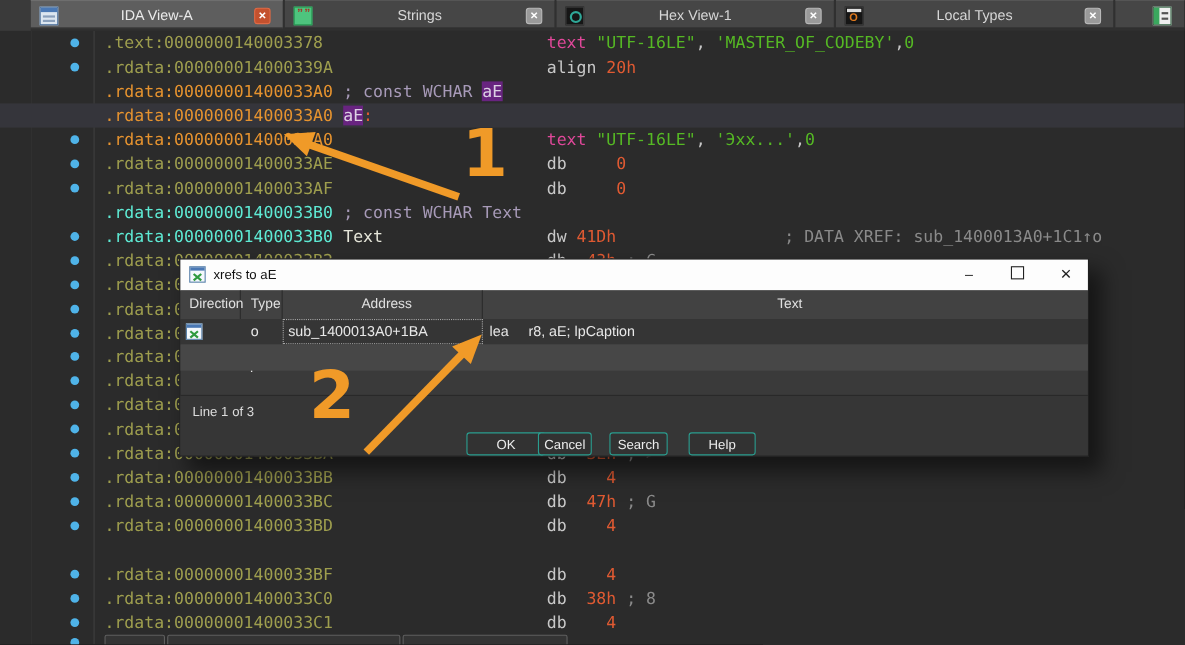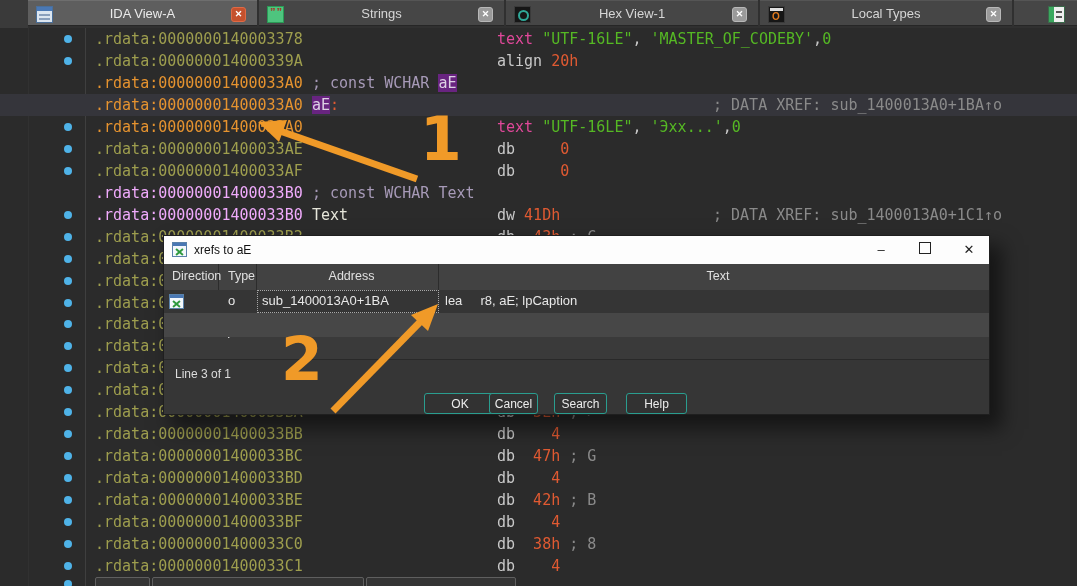--- a/index.html
+++ b/index.html
@@ -36,21 +36,21 @@
   .tab-close.hot{background:#c4512e;border:1px solid #e06a45;}
   
   #disasm{position:absolute;left:0;top:28px;right:0;bottom:0;font-family:"DejaVu Sans Mono",monospace;
           font-size:15px;z-index:1;}
   .vline{position:absolute;top:0;bottom:0;width:1px;background:#3f3f3f;}
   .drow{position:absolute;left:0;width:1077px;height:22px;line-height:22px;white-space:pre;}
   .drow.hl{background:#35353b;}
   .dot{position:absolute;left:64px;top:7px;width:8px;height:8px;border-radius:50%;background:#4fb3e8;}
   .col{position:absolute;top:0;white-space:pre;}
   .c-addr{left:95px;} .c-lbl{left:312px;} .c-code{left:497px;} .c-com{left:713px;}
-  .addr-olive{color:#9e9e4e;} .addr-orange{color:#e6932f;} .addr-gray{color:#f0abfc;}
+  .addr-olive{color:#9e9e4e;} .addr-orange{color:#e6932f;} .addr-gray{color:#5eead4;}
   .tk-kw{color:#e0489a;} .tk-str{color:#55b824;} .tk-mn{color:#c8c8c8;} .tk-val{color:#e05a32;}
   .tk-com{color:#8a8a8a;} .tk-decl{color:#a79ab8;} .tk-pln{color:#c8c8c8;} .tk-lbl{color:#e6e6da;}
   .tk-hl{background:#682480;color:#ddd0e4;}
   .bstrip-box{position:absolute;border:1px solid #5f5f5f;border-radius:2px;height:14px;background:#343434;}
   
   #xref-dialog{position:absolute;left:163px;top:235px;width:827px;height:180px;z-index:20;
                background:#3a3a3a;border:1px solid #1f1f1f;box-sizing:border-box;
                box-shadow:10px 12px 18px 2px rgba(0,0,0,0.5);font-size:13px;color:#e2e2e2;}
   #dlg-titlebar{position:absolute;left:0;top:0;right:0;height:28px;background:#fdfdfd;}
   #dlg-title{position:absolute;left:30px;top:7px;font-size:12px;color:#111;}
@@ -128,42 +128,41 @@
           <i class="g"></i>
           <i class="l1"></i>
           <i class="l2"></i>
         </span>
       </div>
     </div>
 
   <div id="disasm">
     <div class="vline" style="left:28px;background:#313131;"></div>
     <div class="vline" style="left:85px;"></div>
-  <div class="drow" style="top: 0px;"><i class="dot"></i><span class="col c-addr addr-olive">.rdata:0000000140003378</span><span class="col c-code"><span class="tk-kw">text</span><span class="tk-pln"> </span><span class="tk-str">"UTF-16LE"</span><span class="tk-pln">, </span><span class="tk-str">'MASTER_OF_CODEBY'</span><span class="tk-pln">,</span><span class="tk-str">0</span></span></div>
+  <div class="drow" style="top: 0px;"><i class="dot"></i><span class="col c-addr addr-olive">.text:0000000140003378</span><span class="col c-code"><span class="tk-kw">text</span><span class="tk-pln"> </span><span class="tk-str">"UTF-16LE"</span><span class="tk-pln">, </span><span class="tk-str">'MASTER_OF_CODEBY'</span><span class="tk-pln">,</span><span class="tk-str">0</span></span></div>
       <div class="drow" style="top: 21.96px;"><i class="dot"></i><span class="col c-addr addr-olive">.rdata:000000014000339A</span><span class="col c-code"><span class="tk-mn">align</span><span class="tk-pln"> </span><span class="tk-val">20h</span></span></div>
       <div class="drow" style="top: 43.92px;"><span class="col c-addr addr-orange">.rdata:00000001400033A0</span><span class="col c-lbl"><span class="tk-decl">; const WCHAR </span><span class="tk-hl">aE</span></span></div>
-      <div class="drow hl" style="top: 65.88px;"><span class="col c-addr addr-orange">.rdata:00000001400033A0</span><span class="col c-lbl"><span class="tk-hl">aE</span><span class="tk-val">:</span></span><span class="col c-com tk-com">; DATA XREF: sub_1400013A0+1BA↑o</span></div>
+      <div class="drow hl" style="top: 65.88px;"><span class="col c-addr addr-orange">.rdata:00000001400033A0</span><span class="col c-lbl"><span class="tk-hl">aE</span><span class="tk-val">:</span></span></div>
       <div class="drow" style="top: 87.84px;"><i class="dot"></i><span class="col c-addr addr-orange">.rdata:00000001400033A0</span><span class="col c-code"><span class="tk-kw">text</span><span class="tk-pln"> </span><span class="tk-str">"UTF-16LE"</span><span class="tk-pln">, </span><span class="tk-str">'Эxx...'</span><span class="tk-pln">,</span><span class="tk-str">0</span></span></div>
       <div class="drow" style="top: 109.8px;"><i class="dot"></i><span class="col c-addr addr-olive">.rdata:00000001400033AE</span><span class="col c-code"><span class="tk-mn">db</span><span class="tk-val">     0</span></span></div>
       <div class="drow" style="top: 131.76px;"><i class="dot"></i><span class="col c-addr addr-olive">.rdata:00000001400033AF</span><span class="col c-code"><span class="tk-mn">db</span><span class="tk-val">     0</span></span></div>
       <div class="drow" style="top: 153.72px;"><span class="col c-addr addr-gray">.rdata:00000001400033B0</span><span class="col c-lbl"><span class="tk-decl">; const WCHAR </span><span class="tk-decl">Text</span></span></div>
       <div class="drow" style="top: 175.68px;"><i class="dot"></i><span class="col c-addr addr-gray">.rdata:00000001400033B0</span><span class="col c-lbl"><span class="tk-lbl">Text</span></span><span class="col c-code"><span class="tk-mn">dw</span><span class="tk-pln"> </span><span class="tk-val">41Dh</span></span><span class="col c-com tk-com">; DATA XREF: sub_1400013A0+1C1↑o</span></div>
       <div class="drow" style="top: 197.64px;"><i class="dot"></i><span class="col c-addr addr-olive">.rdata:00000001400033B2</span><span class="col c-code"><span class="tk-mn">db</span><span class="tk-val">  43h</span><span class="tk-com"> ; C</span></span></div>
       <div class="drow" style="top: 219.6px;"><i class="dot"></i><span class="col c-addr addr-olive">.rdata:00000001400033B3</span><span class="col c-code"><span class="tk-mn">db</span><span class="tk-val">    4</span></span></div>
       <div class="drow" style="top: 241.56px;"><i class="dot"></i><span class="col c-addr addr-olive">.rdata:00000001400033B4</span><span class="col c-code"><span class="tk-mn">db</span><span class="tk-val">    4</span></span></div>
       <div class="drow" style="top: 263.52px;"><i class="dot"></i><span class="col c-addr addr-olive">.rdata:00000001400033B5</span><span class="col c-code"><span class="tk-mn">db</span><span class="tk-val">    4</span></span></div>
       <div class="drow" style="top: 285.48px;"><i class="dot"></i><span class="col c-addr addr-olive">.rdata:00000001400033B6</span><span class="col c-code"><span class="tk-mn">db</span><span class="tk-val">    4</span></span></div>
       <div class="drow" style="top: 307.44px;"><i class="dot"></i><span class="col c-addr addr-olive">.rdata:00000001400033B7</span><span class="col c-code"><span class="tk-mn">db</span><span class="tk-val">    4</span></span></div>
       <div class="drow" style="top: 329.4px;"><i class="dot"></i><span class="col c-addr addr-olive">.rdata:00000001400033B8</span><span class="col c-code"><span class="tk-mn">db</span><span class="tk-val">    4</span></span></div>
       <div class="drow" style="top: 351.36px;"><i class="dot"></i><span class="col c-addr addr-olive">.rdata:00000001400033B9</span><span class="col c-code"><span class="tk-mn">db</span><span class="tk-val">    4</span></span></div>
       <div class="drow" style="top: 373.32px;"><i class="dot"></i><span class="col c-addr addr-olive">.rdata:00000001400033BA</span><span class="col c-code"><span class="tk-mn">db</span><span class="tk-val">  3Eh</span><span class="tk-com"> ; &gt;</span></span></div>
       <div class="drow" style="top: 395.28px;"><i class="dot"></i><span class="col c-addr addr-olive">.rdata:00000001400033BB</span><span class="col c-code"><span class="tk-mn">db</span><span class="tk-val">    4</span></span></div>
       <div class="drow" style="top: 417.24px;"><i class="dot"></i><span class="col c-addr addr-olive">.rdata:00000001400033BC</span><span class="col c-code"><span class="tk-mn">db</span><span class="tk-val">  47h</span><span class="tk-com"> ; G</span></span></div>
       <div class="drow" style="top: 439.2px;"><i class="dot"></i><span class="col c-addr addr-olive">.rdata:00000001400033BD</span><span class="col c-code"><span class="tk-mn">db</span><span class="tk-val">    4</span></span></div>
-      <div class="drow" style="top: 461.16px;"><i class="dot"></i><span class="col c-addr addr-olive">.rdata:00000001400033BE</span><span class="col c-code"><span class="tk-mn">db</span><span class="tk-val">  42h</span><span class="tk-com"> ; B</span></span></div>
       <div class="drow" style="top: 483.12px;"><i class="dot"></i><span class="col c-addr addr-olive">.rdata:00000001400033BF</span><span class="col c-code"><span class="tk-mn">db</span><span class="tk-val">    4</span></span></div>
       <div class="drow" style="top: 505.08px;"><i class="dot"></i><span class="col c-addr addr-olive">.rdata:00000001400033C0</span><span class="col c-code"><span class="tk-mn">db</span><span class="tk-val">  38h</span><span class="tk-com"> ; 8</span></span></div>
       <div class="drow" style="top: 527.04px;"><i class="dot"></i><span class="col c-addr addr-olive">.rdata:00000001400033C1</span><span class="col c-code"><span class="tk-mn">db</span><span class="tk-val">    4</span></span></div>
     </div>
 
   <div class="bstrip-box" style="left:95px;top:577px;width:53px;"></div>
   <div class="bstrip-box" style="left:152px;top:577px;width:210px;"></div>
   <div class="bstrip-box" style="left:366px;top:577px;width:148px;"></div>
   <div class="dot" style="position:absolute;left:64px;top:580px;z-index:2;"></div>
 
@@ -191,21 +190,21 @@
       <div class="rcell rc0">
         <span class="xref-icon"><i class="b"></i><i class="x1"></i><i class="x2"></i></span>
         <span>Up</span>
       </div>
       <div class="rcell rc1">o</div>
       <div class="rcell rc2">sub_1400013A0+1BA</div>
       <div class="rcell rc3">lea     r8, aE; lpCaption</div>
     </div>
     <div id="dlg-stripe"></div>
     <div id="dlg-bottom">
-      <span id="dlg-status">Line 3 of 1</span>
+      <span id="dlg-status">Line 1 of 3</span>
       <button class="dlg-btn" id="btn-ok">OK</button>
       <button class="dlg-btn" id="btn-cancel">Cancel</button>
       <button class="dlg-btn" id="btn-search">Search</button>
       <button class="dlg-btn" id="btn-help">Help</button>
     </div>
   </div>
 
   <svg id="annot" width="1077" height="586" viewBox="0 0 1077 586">
     <g>
       <line class="annot-stroke" x1="417" y1="179" x2="280" y2="131" stroke="#f09a28" stroke-width="7"></line>

